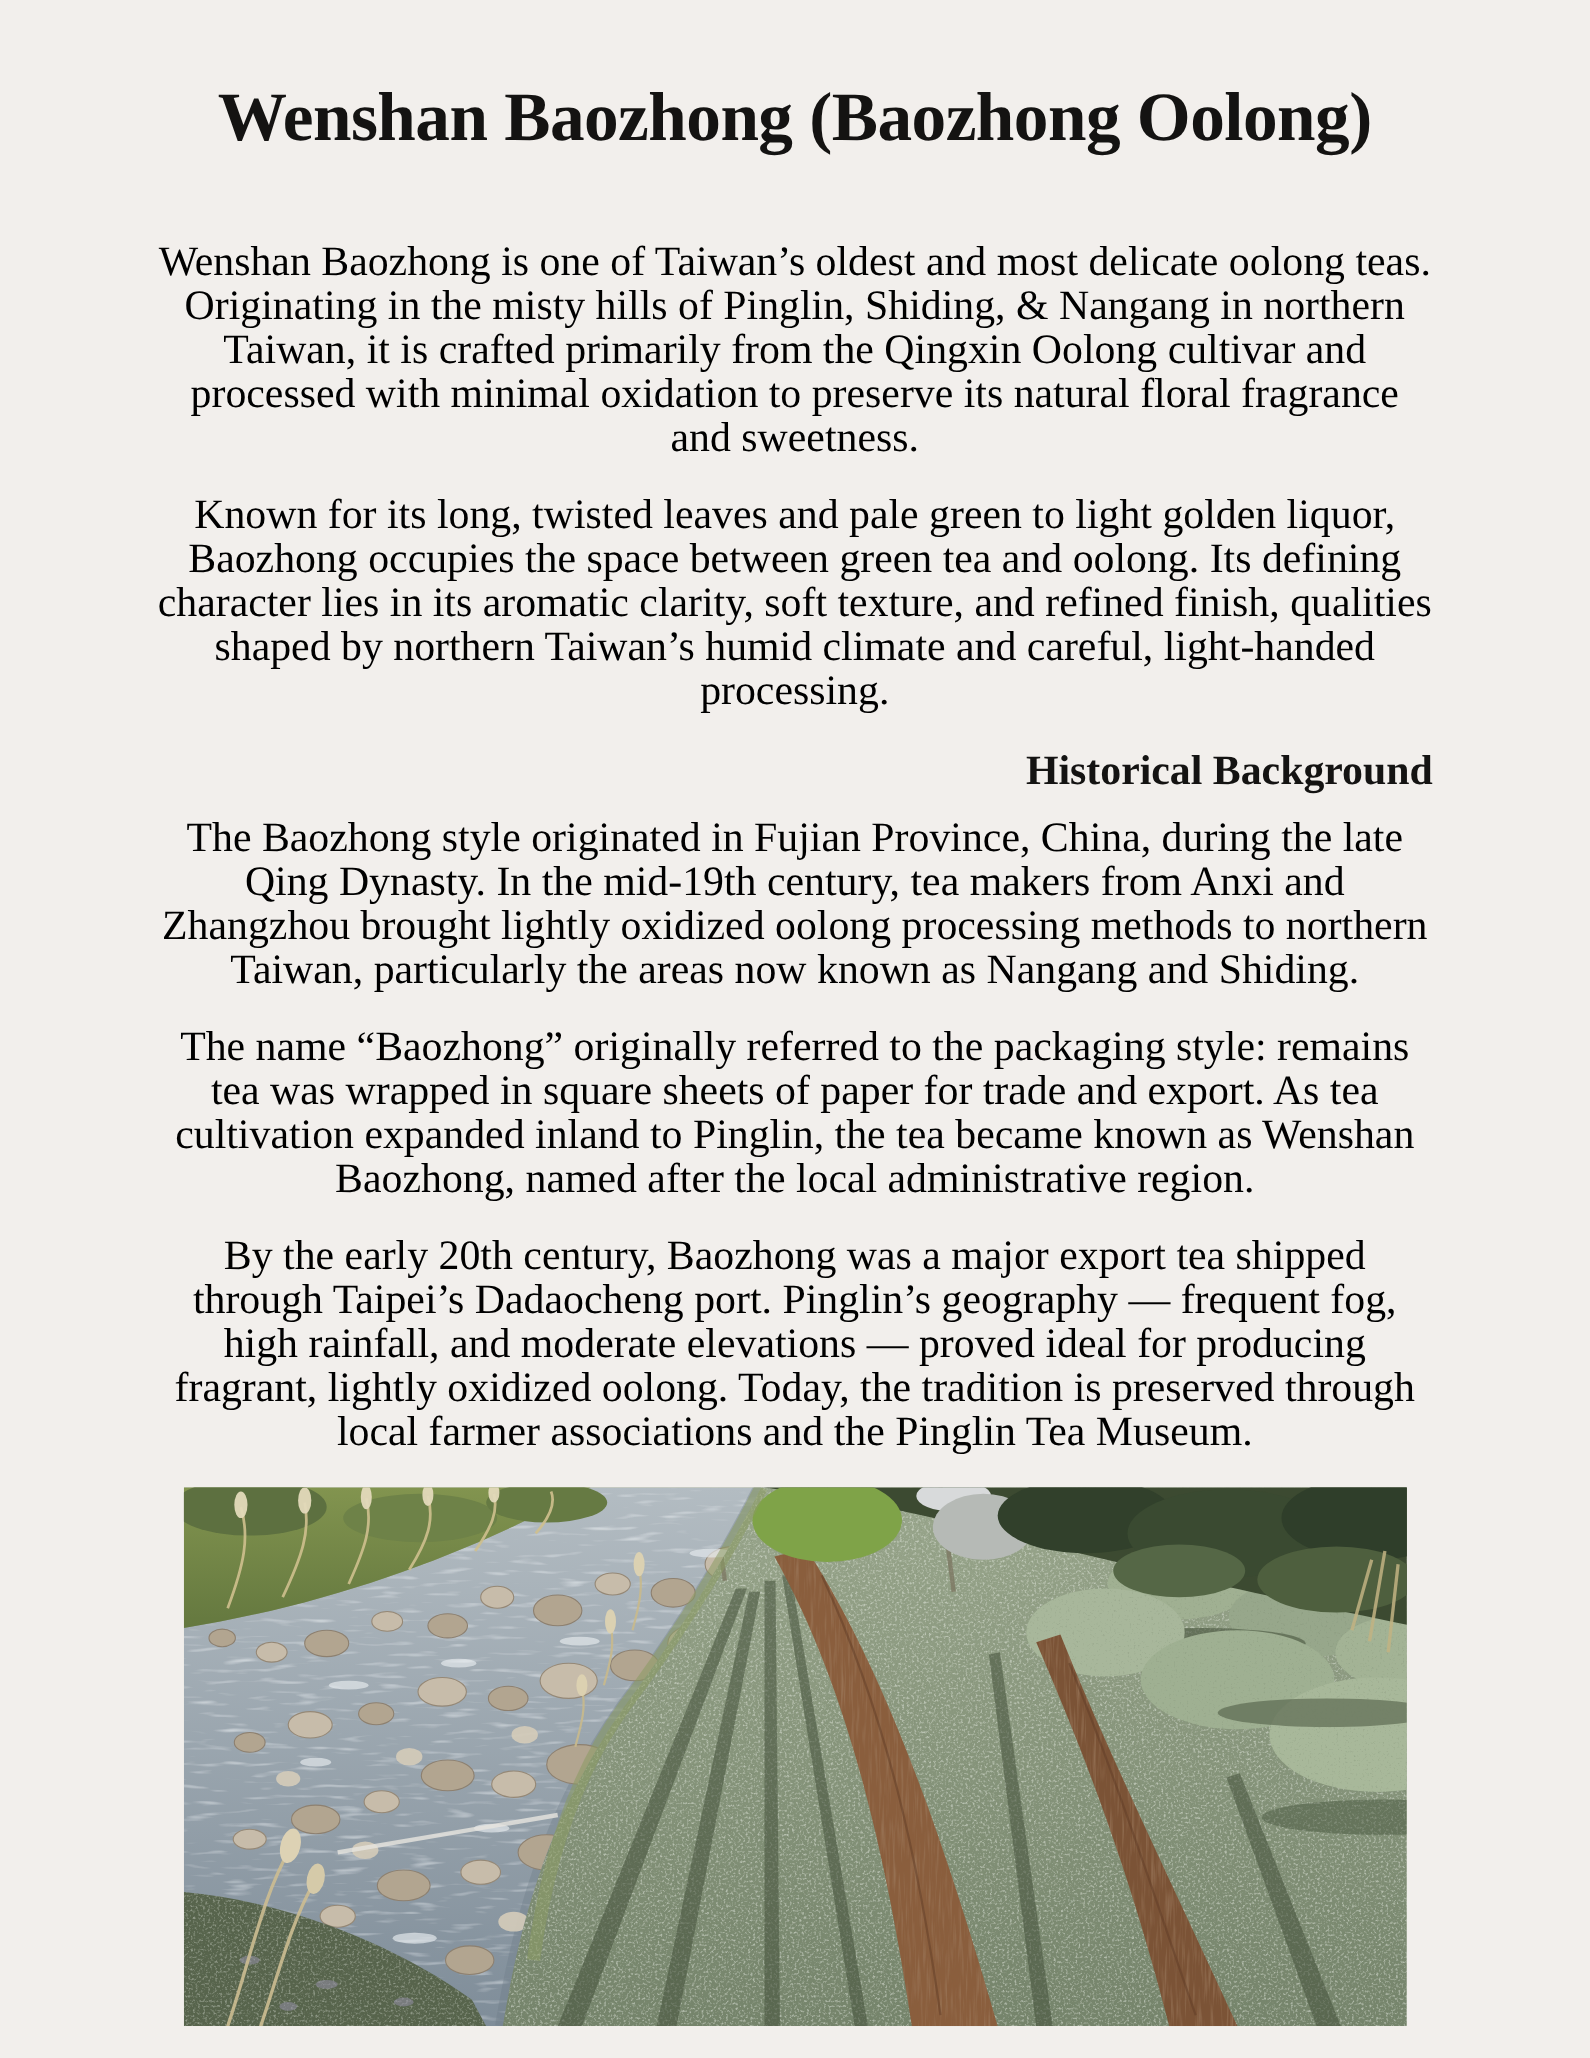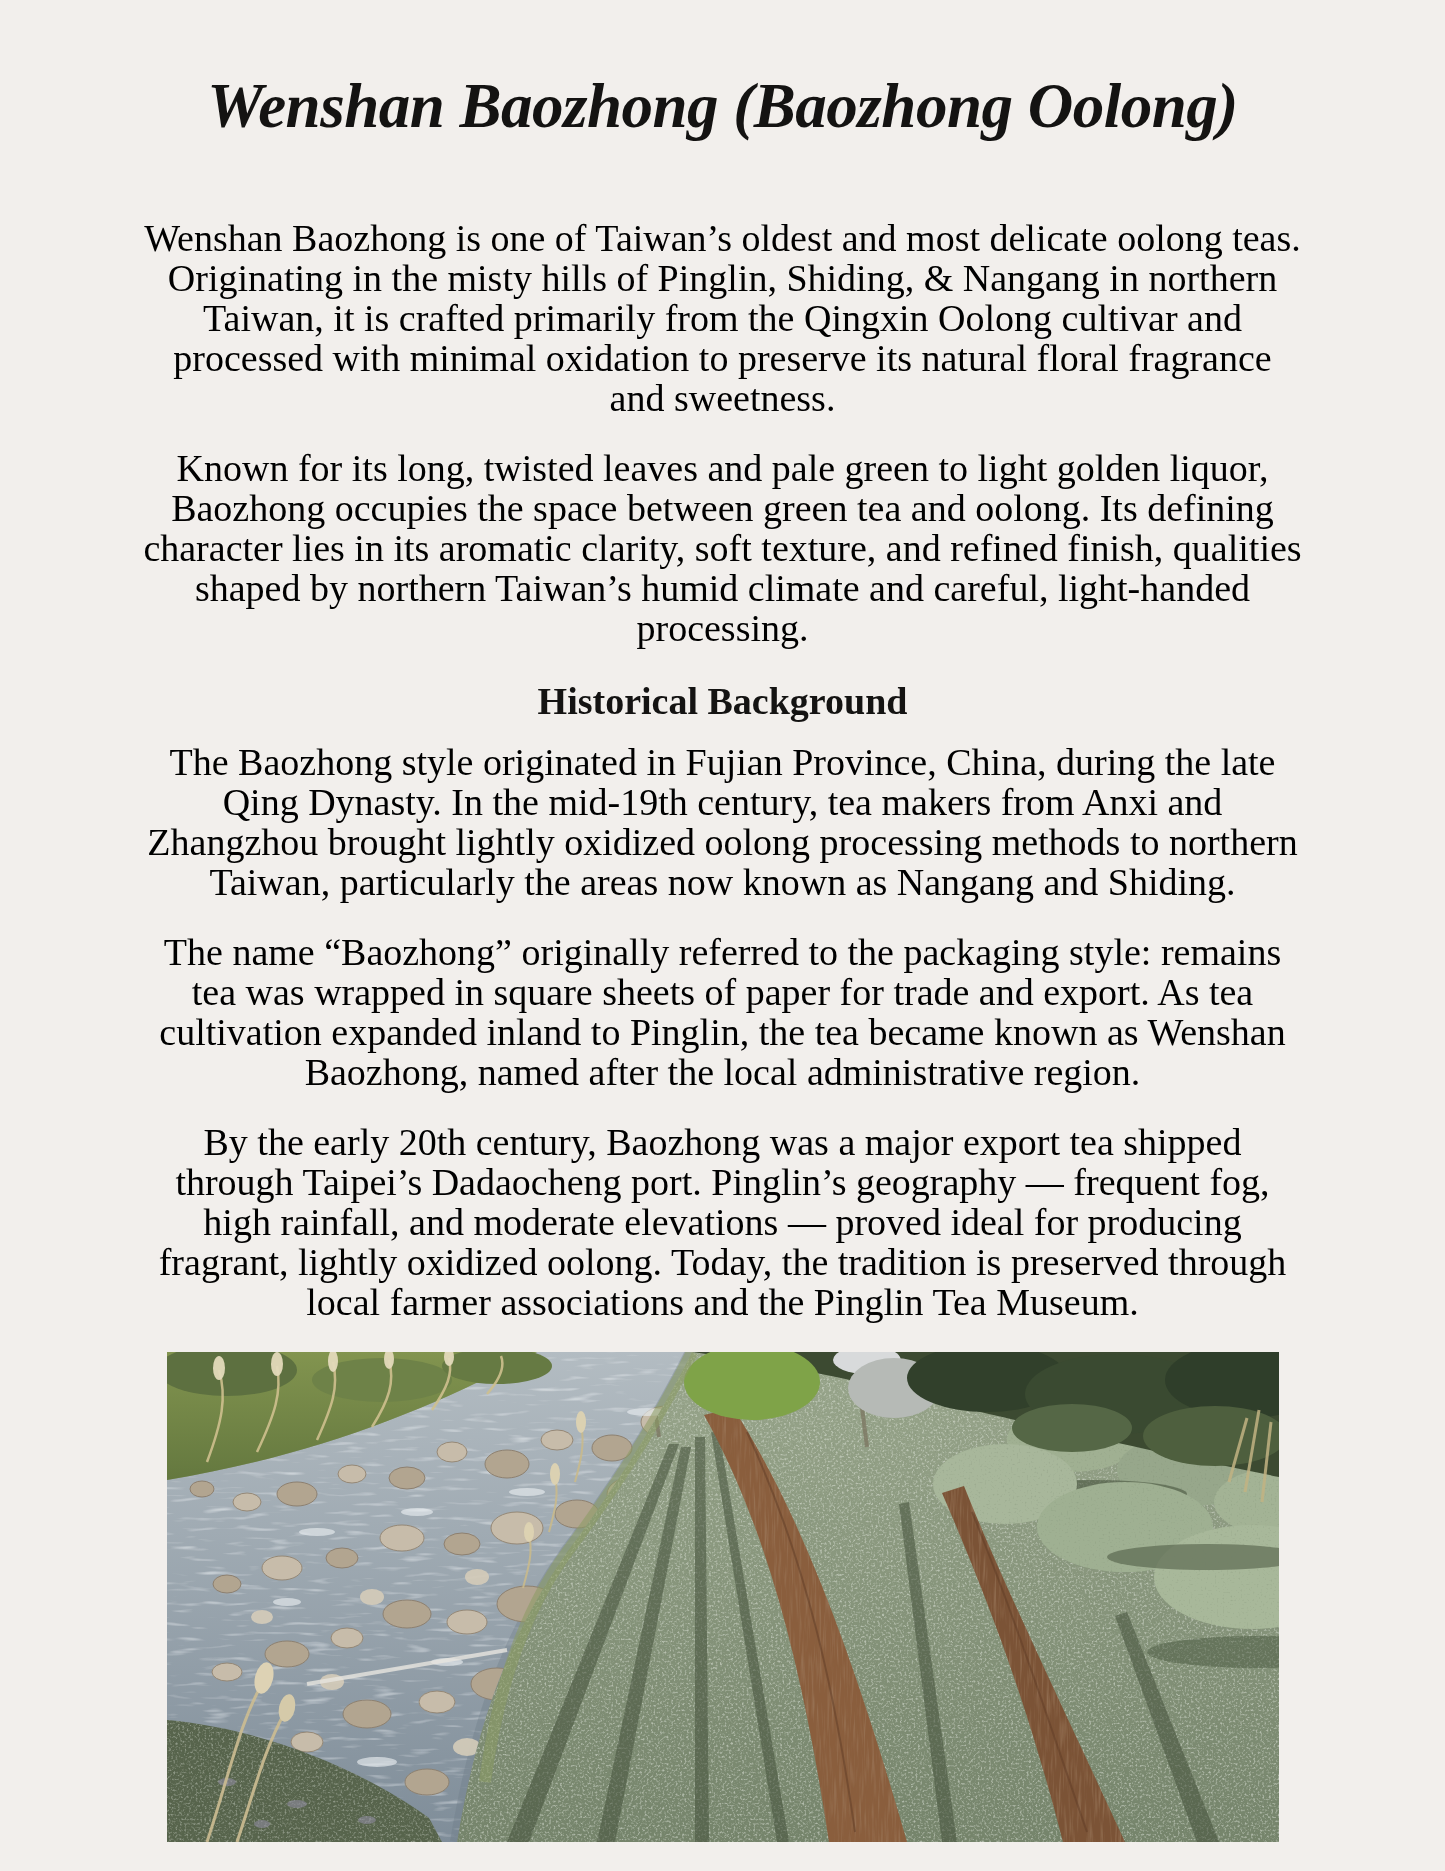--- a/index.html
+++ b/index.html
@@ -24,34 +24,34 @@
     margin:0 auto;
     text-align:center;
   }
   h1.doc-title{
     margin:0 0 74px 0;
     font-size:63px;
     line-height:76px;
     font-weight:700;
     letter-spacing:-0.5px;
     color:#141312;
-    font-style:italic;
   }
   p.body-par{
     margin:0 0 30px 0;
     font-size:38px;
     line-height:40px;
     color:#000000;
   }
   h2.section-heading{
     margin:14px 0 18px 0;
     font-size:38px;
     line-height:46px;
     font-weight:700;
     color:#141312;
+    text-align:right;
   }
   figure.photo{
     width:1112px;
     height:490px;
     margin:22px auto 0 auto;
     overflow:hidden;
   }
   figure.photo svg{display:block;}
 </style>
 </head>

